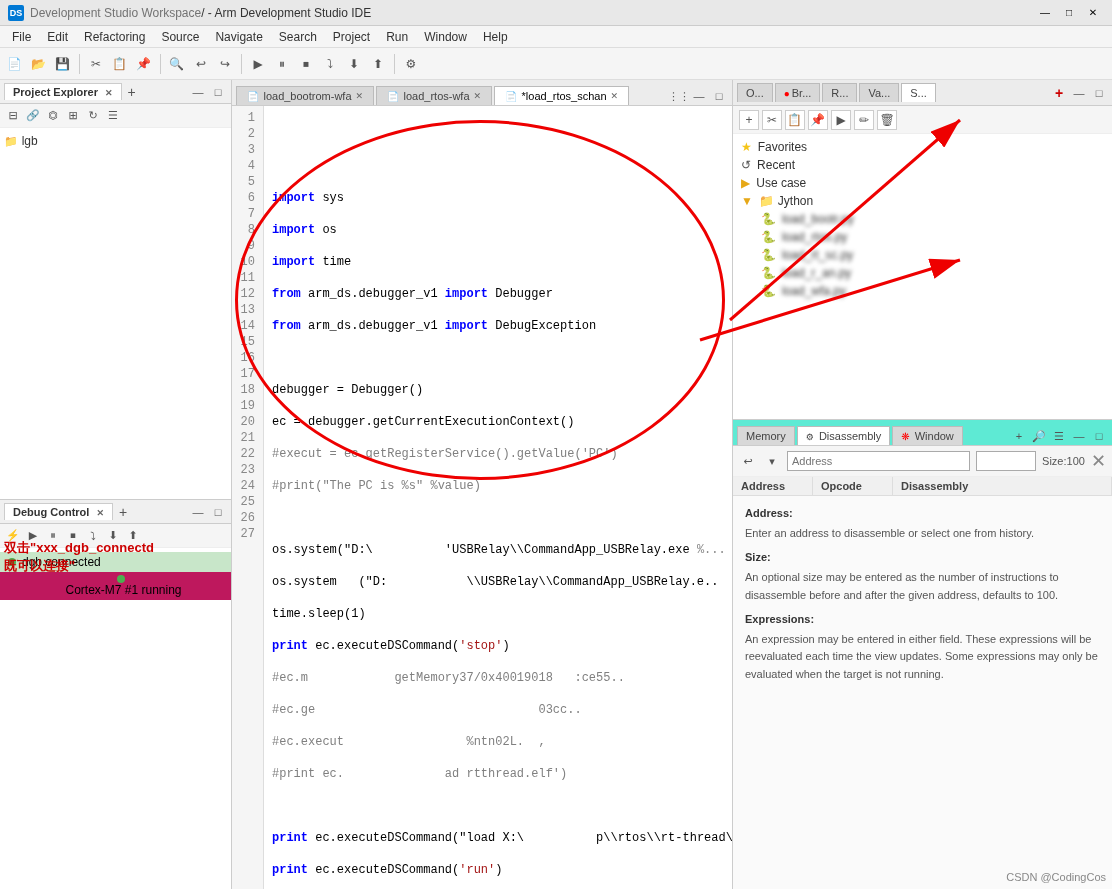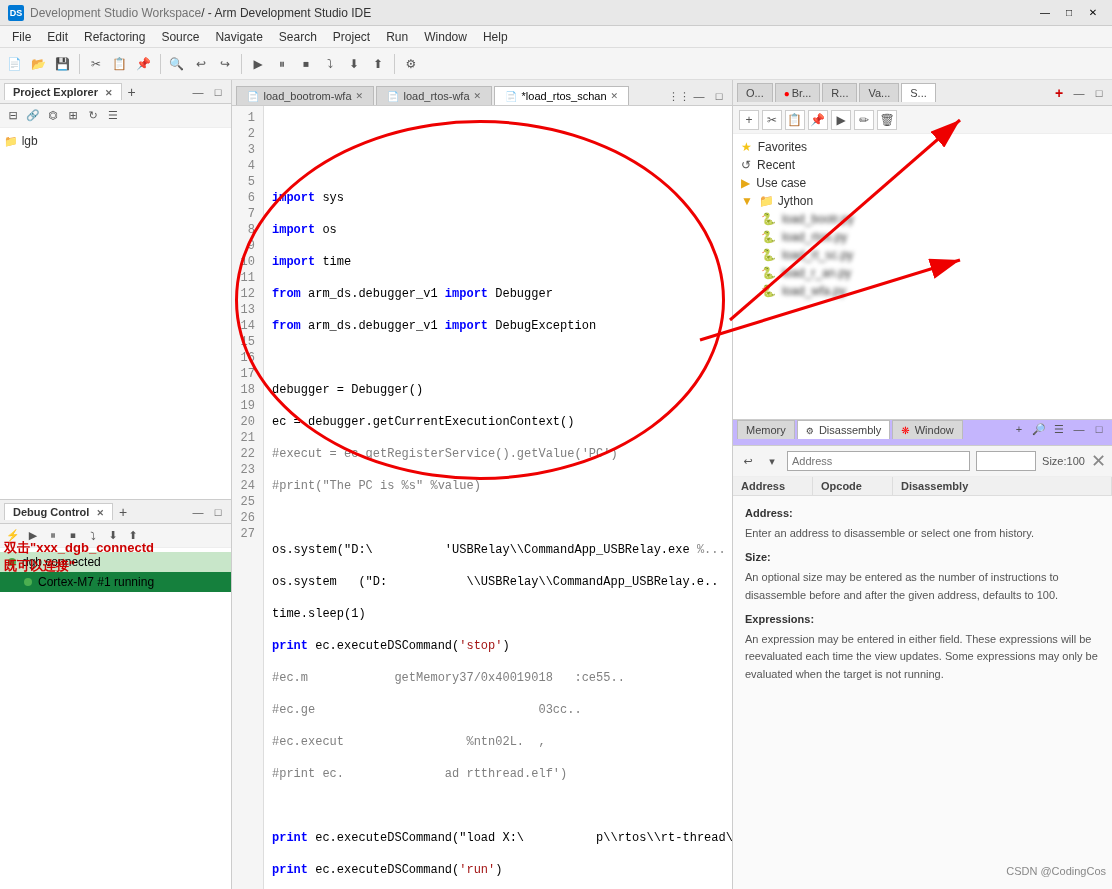--- a/index.html
+++ b/index.html
@@ -145,21 +145,21 @@
       flex-direction: column;
     }
     .debug-item {
       padding: 3px 8px;
       font-size: 12px;
       cursor: pointer;
       display: flex;
       align-items: center;
     }
     .debug-item.connected { background: #c8e6c9; }
-    .debug-item.running { background: #15803d; padding-left: 24px; }
+    .debug-item.running { background: #be185d; padding-left: 24px; flex-direction: column; }
     .debug-dot { width: 8px; height: 8px; border-radius: 50%; background: #4caf50; margin-right: 6px; }
 
     
     #chinese-note {
       position: absolute;
       left: 0;
       bottom: 310px;
       color: #cc0000;
       font-size: 13px;
       font-weight: bold;
@@ -319,24 +319,24 @@
 
     
     #memory-panel {
       flex: 1;
       background: #fafafa;
       display: flex;
       flex-direction: column;
     }
 
     .memory-tab-bar {
-      background: #c4b5fd;
+      background: #5eead4;
       border-bottom: 1px solid #ccc;
       display: flex;
-      align-items: flex-start;
+      align-items: flex-end;
       height: 26px;
       padding: 0 4px;
     }
 
     .addr-bar {
       display: flex;
       align-items: center;
       padding: 4px 6px;
       gap: 6px;
       border-bottom: 1px solid #eee;
@@ -388,21 +388,21 @@
       height: 360px;
       border: 3px solid #e00;
       border-radius: 50%;
       pointer-events: none;
       z-index: 10;
     }
 
     
     #watermark {
       position: absolute;
-      bottom: 12px;
+      bottom: 6px;
       right: 6px;
       font-size: 11px;
       color: #888;
     }
 
     
     ::-webkit-scrollbar { width: 8px; height: 8px; }
     ::-webkit-scrollbar-track { background: #f1f1f1; }
     ::-webkit-scrollbar-thumb { background: #c1c1c1; border-radius: 4px; }
   </style>

